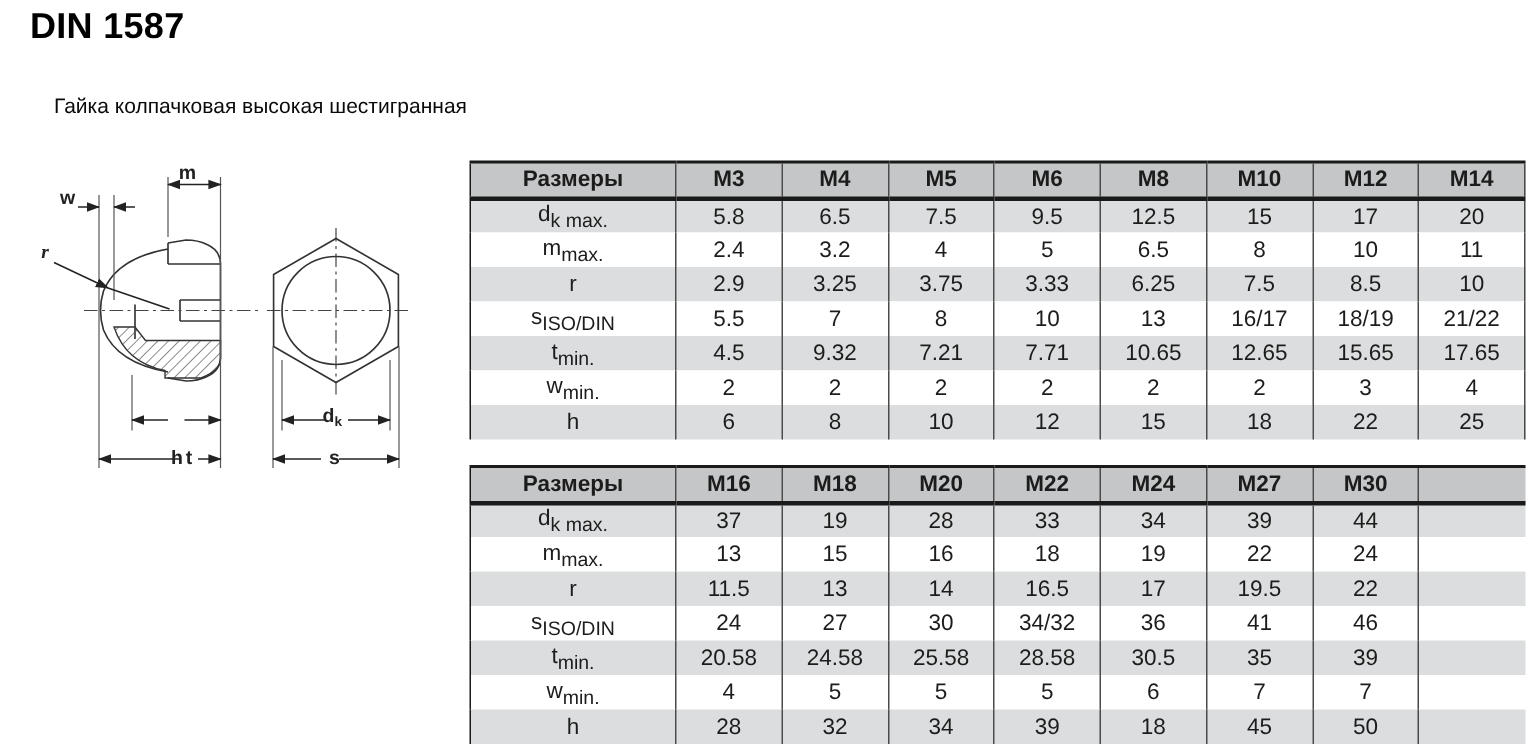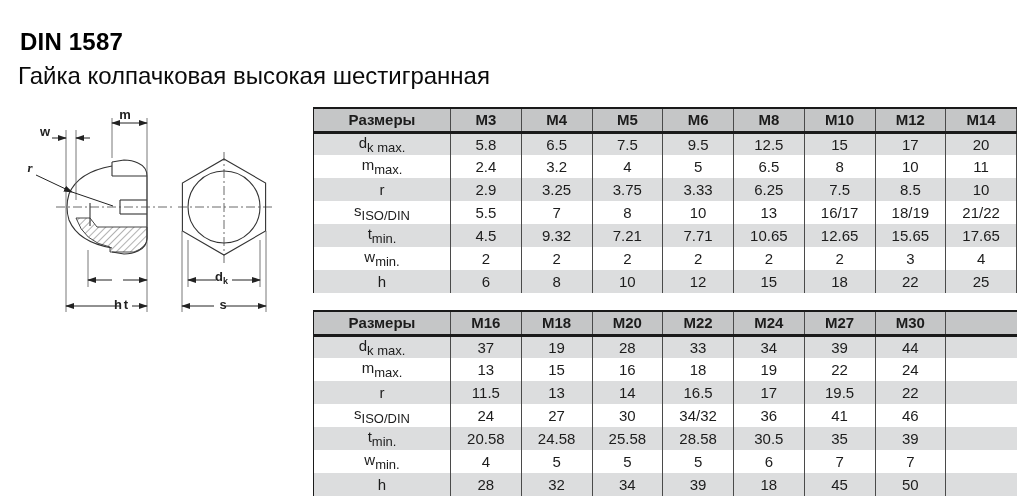--- a/index.html
+++ b/index.html
@@ -9,22 +9,22 @@
     --border-dark:#1a1a1a;
     --line:#3a3a3a;
     --grid:#4a4a4a;
   }
   *{margin:0;padding:0;box-sizing:border-box;}
   html,body{width:1019px;height:497px;background:#ffffff;overflow:hidden;
     font-family:"Liberation Sans",sans-serif;color:#111;}
   .stage{position:relative;width:1019px;height:497px;background:#fff;}
 
   .title{position:absolute;left:20px;top:4px;font-size:24px;font-weight:bold;
-    letter-spacing:.2px;color:#000;margin-top:24px;}
-  .subtitle{position:absolute;left:18px;top:62px;font-size:24px;color:#0a0a0a;}
+    letter-spacing:.2px;color:#000;}
+  .subtitle{position:absolute;left:36px;top:62px;font-size:14px;color:#0a0a0a;}
 
   .drawing{position:absolute;left:20px;top:100px;width:290px;height:215px;}
 
   .dim-table{position:absolute;left:313px;border-collapse:collapse;table-layout:fixed;
     width:703px;font-size:15px;color:#1c1c1c;padding-left:23px;}
   .dim-table.t1{top:107px;}
   .dim-table.t2{top:310px;}
   .dim-table thead th{background:var(--header-bg);font-weight:bold;font-size:15px;
     height:24px;border-top:2px solid var(--border-dark);
     border-bottom:3px solid var(--border-dark);padding:0;text-align:center;}

